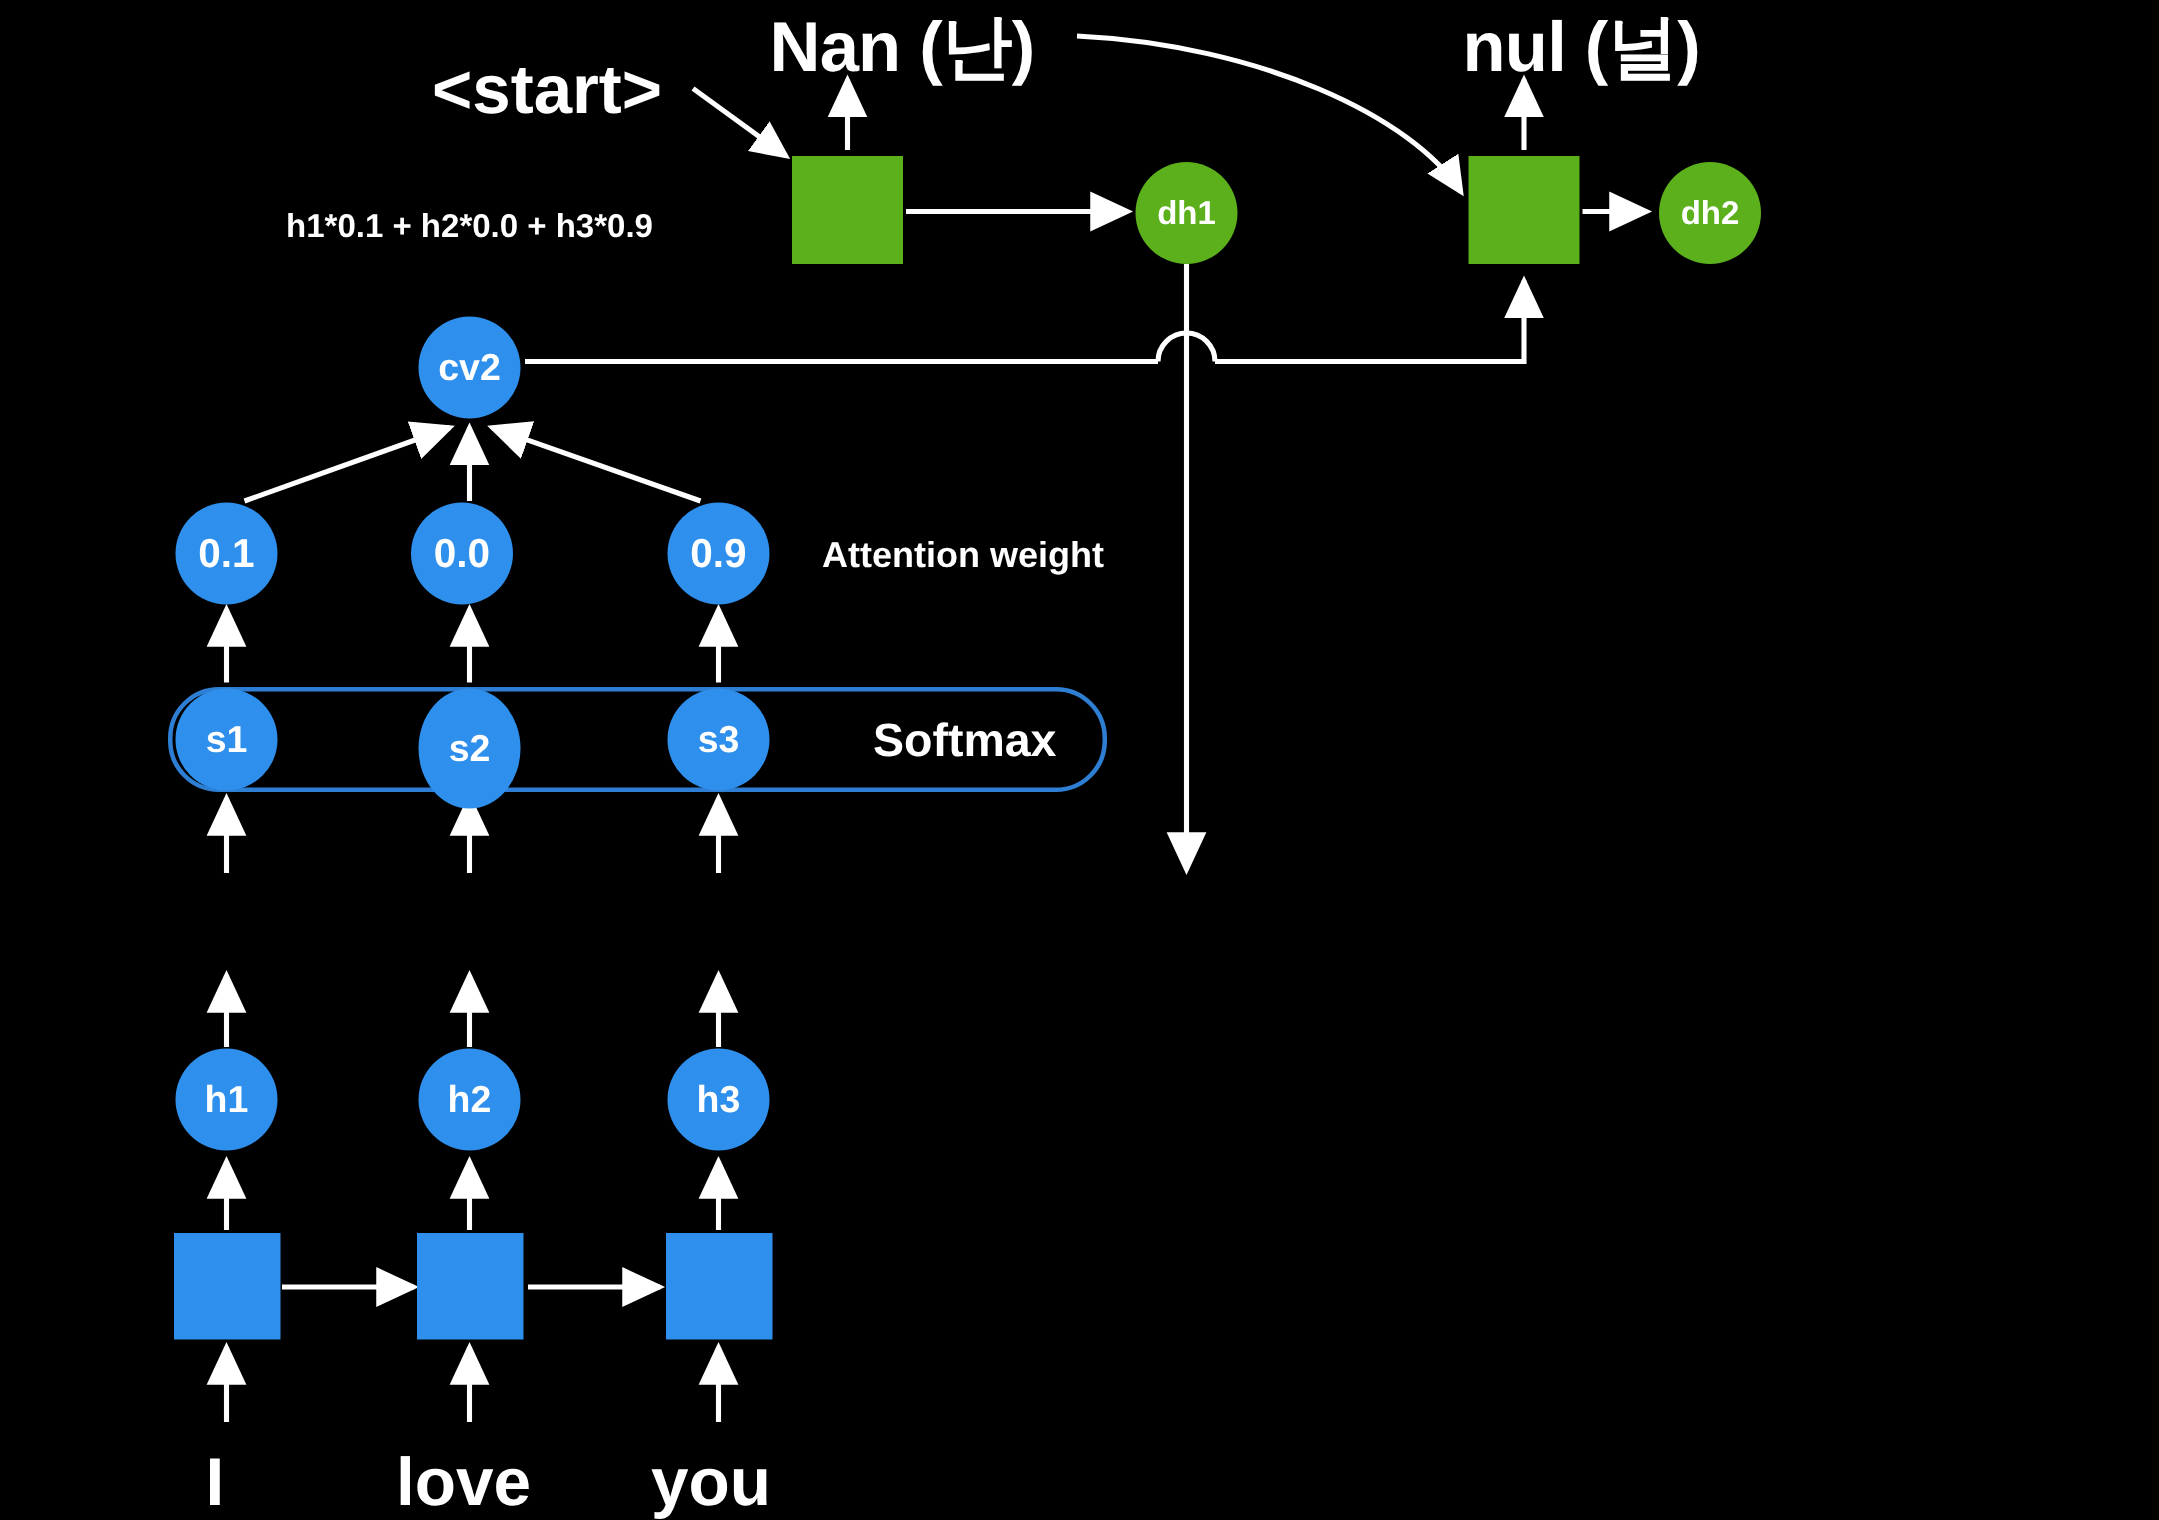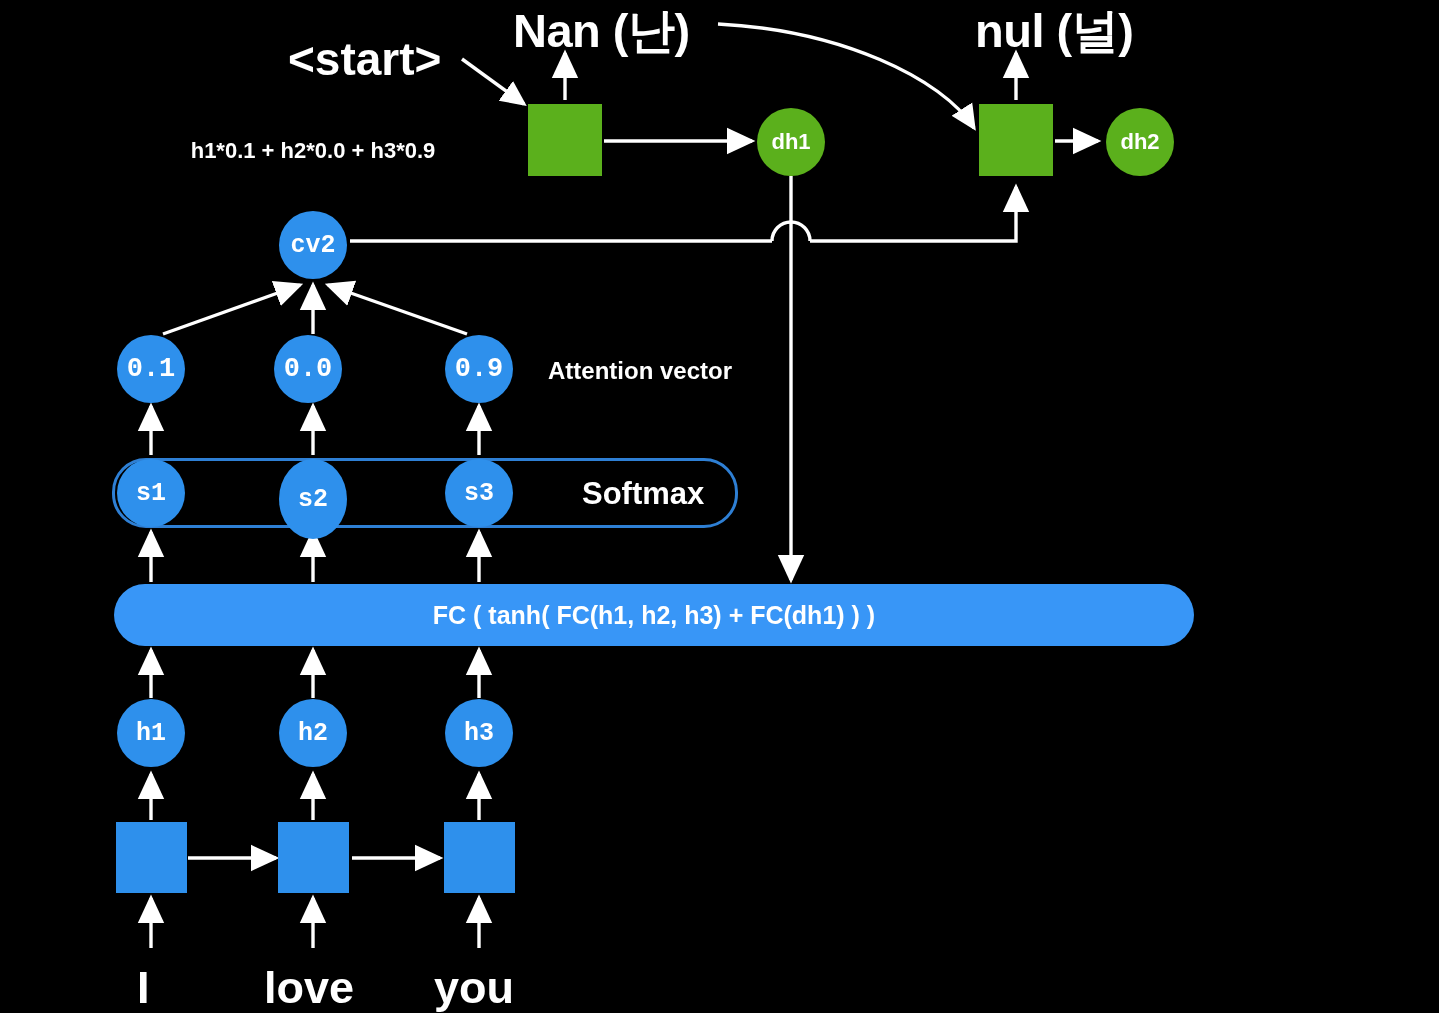--- a/index.html
+++ b/index.html
@@ -57,21 +57,20 @@
     display: flex;
     align-items: center;
     justify-content: center;
     color: #ffffff;
     font-weight: bold;
     font-family: "Liberation Sans", sans-serif;
   }
   .circle-blue {
     background: #2e90ec;
     border-radius: 50%;
-    font-family: Liberation Mono, monospace;
   }
   .circle-green {
     background: #5bb01c;
     border-radius: 50%;
   }
   .square-blue {
     background: #2e90ec;
   }
   .square-green {
     background: #5bb01c;
@@ -165,26 +164,25 @@
   </svg>
 
   <div class="lbl start-word" style="left:288px; top:32px;">&lt;start&gt;</div>
 
   <div class="lbl title-word" style="left:513px; top:0px;">Nan (난)</div>
 
   <div class="lbl title-word" style="left:975px; top:0px;">nul (널)</div>
 
   <div class="lbl ctx-line" style="left:168px; top:138px; width:290px;">h1*0.1 + h2*0.0 + h3*0.9</div>
 
-  <div class="lbl attn-word" style="left:548px; top:357px;">Attention vector</div>
+  <div class="lbl attn-word" style="left:548px; top:357px;">Attention weight</div>
 
   <div class="softmax-box" style="left:112px; top:458px; width:626px; height:70px;"></div>
   <div class="lbl softmax-word" style="left:582px; top:476px;">Softmax</div>
 
-  <div class="fc-bar" style="left:114px; top:584px; width:1080px; height:62px;">FC (  tanh( FC(h1, h2, h3) + FC(dh1) )  )</div>
 
   <div class="node circle-blue node-md z-top" style="left:279px; top:211px; width:68px; height:68px;">cv2</div>
 
   <div class="node circle-blue node-wt" style="left:117px; top:335px; width:68px; height:68px;">0.1</div>
   <div class="node circle-blue node-wt" style="left:274px; top:335px; width:68px; height:68px;">0.0</div>
   <div class="node circle-blue node-wt" style="left:445px; top:335px; width:68px; height:68px;">0.9</div>
 
   <div class="node circle-blue node-md z-top" style="left:117px; top:459px; width:68px; height:68px;">s1</div>
   <div class="node circle-blue node-md z-top" style="left:279px; top:459px; width:68px; height:80px;">s2</div>
   <div class="node circle-blue node-md z-top" style="left:445px; top:459px; width:68px; height:68px;">s3</div>

